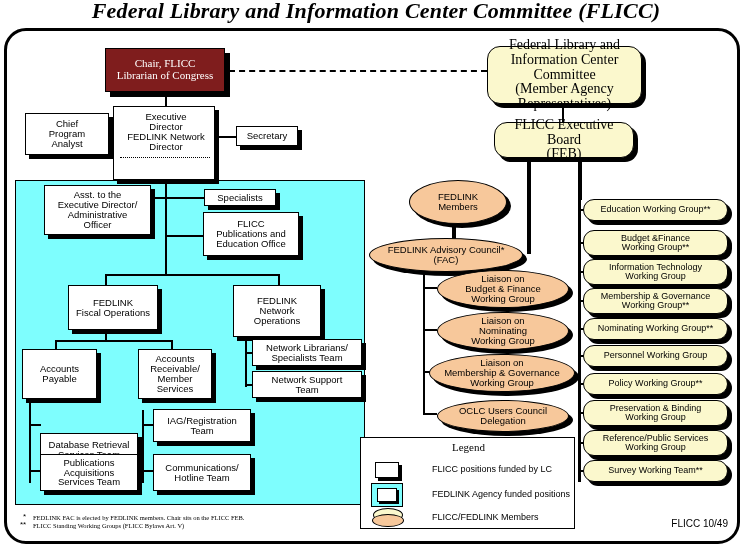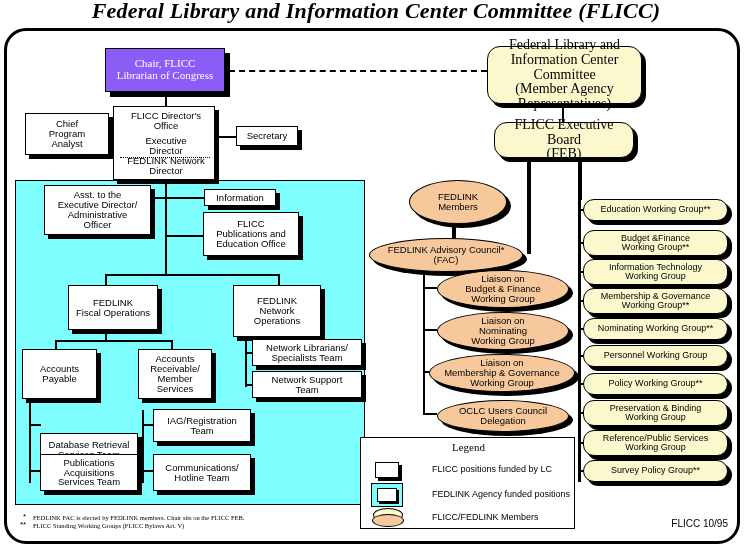--- a/index.html
+++ b/index.html
@@ -32,21 +32,21 @@
   .node .lbl{ display:block; width:100%; padding:0 2px; }
 
   
   .rect{
     background:#ffffff; border:1.5px solid #000;
     box-shadow:4px 4px 0 0 #000;
     font-size:9.5px; color:#000;
   }
   
   .blue{
-    background:#8b5cf6; border:1.5px solid #000; color:#ffffff;
+    background:#7f1d1d; border:1.5px solid #000; color:#ffffff;
     box-shadow:5px 5px 0 0 #000;
     font-family:"Liberation Serif", serif; font-size:11px;
   }
   
   .cream{
     background:#fbf8cd; border:1.5px solid #000; border-radius:11px;
     box-shadow:4px 4px 0 0 #000; font-size:9px; color:#000;
   }
   .cream.serif{ font-family:"Liberation Serif", serif; font-size:14px; border-radius:13px;}
   
@@ -163,40 +163,39 @@
 
 <div class="node cream serif" style="left:487px; top:46px; width:155px; height:58px;">
   <span class="lbl">Federal Library and<br>Information Center<br>Committee<br>(Member Agency Representatives)</span>
 </div>
 
 <div class="node cream serif" style="left:494px; top:122px; width:140px; height:36px;">
   <span class="lbl">FLICC Executive Board<br>(FEB)</span>
 </div>
 
 <div class="node rect" style="left:113px; top:106px; width:102px; height:74px; display:block;">
-  <div class="lbl" style="margin-top:4px;">FLICC Director's<br>Office</div>
   <div class="lbl" style="margin-top:5px;">Executive<br>Director</div>
   <div class="dotted-sep" style="left:6px; top:50px; width:90px;"></div>
   <div class="lbl" style="">FEDLINK Network<br>Director</div>
 </div>
 
 <div class="node rect" style="left:25px; top:113px; width:84px; height:42px;">
   <span class="lbl">Chief<br>Program<br>Analyst</span>
 </div>
 
 <div class="node rect" style="left:236px; top:126px; width:62px; height:20px;">
   <span class="lbl">Secretary</span>
 </div>
 
 <div class="node rect" style="left:44px; top:185px; width:107px; height:50px;">
   <span class="lbl">Asst. to the<br>Executive Director/<br>Administrative<br>Officer</span>
 </div>
 
 <div class="node rect" style="left:204px; top:189px; width:72px; height:17px;">
-  <span class="lbl">Information</span>
+  <span class="lbl">Specialists</span>
 </div>
 
 <div class="node rect" style="left:203px; top:212px; width:96px; height:44px;">
   <span class="lbl">FLICC<br>Publications and<br>Education Office</span>
 </div>
 
 <div class="node rect" style="left:68px; top:285px; width:90px; height:45px;">
   <span class="lbl">FEDLINK<br>Fiscal Operations</span>
 </div>
 
@@ -281,21 +280,21 @@
 <div class="node cream" style="left:583px; top:373px; width:145px; height:22px;">
   <span class="lbl">Policy Working Group**</span>
   </div>
 <div class="node cream" style="left:583px; top:400px; width:145px; height:26px;">
   <span class="lbl">Preservation &amp; Binding<br>Working Group</span>
   </div>
 <div class="node cream" style="left:583px; top:430px; width:145px; height:26px;">
   <span class="lbl">Reference/Public Services<br>Working Group</span>
   </div>
 <div class="node cream" style="left:583px; top:460px; width:145px; height:22px;">
-  <span class="lbl">Survey Policy Group**</span>
+  <span class="lbl">Survey Working Team**</span>
   </div>
 
 <div class="ln lnh" style="left:578px; top:209px; width:8px; height:2px;"></div>
 <div class="ln lnh" style="left:578px; top:242px; width:8px; height:2px;"></div>
 <div class="ln lnh" style="left:578px; top:271px; width:8px; height:2px;"></div>
 <div class="ln lnh" style="left:578px; top:300px; width:8px; height:2px;"></div>
 <div class="ln lnh" style="left:578px; top:328px; width:8px; height:2px;"></div>
 <div class="ln lnh" style="left:578px; top:355px; width:8px; height:2px;"></div>
 <div class="ln lnh" style="left:578px; top:383px; width:8px; height:2px;"></div>
 <div class="ln lnh" style="left:578px; top:412px; width:8px; height:2px;"></div>
@@ -316,13 +315,13 @@
   <div class="lg-sw sw-cream" style="left:12px; top:70px;"></div>
   <div class="lg-sw sw-peach" style="left:11px; top:76px;"></div>
   <div class="lg-txt" style="left:48px; top:74px; font-size:9px;">FLICC/FEDLINK Members</div>
 </div>
 
 <div class="fnmark" style="left:23px; top:513px;">*</div>
 <div class="fn" style="left:33px; top:514px;">FEDLINK FAC is elected by FEDLINK members.  Chair sits on the FLICC FEB.</div>
 <div class="fnmark" style="left:20px; top:521px;">**</div>
 <div class="fn" style="left:33px; top:522px;">FLICC Standing Working Groups (FLICC Bylaws Art. V)</div>
 
-<div id="stampdate">FLICC 10/95</div>
+<div id="stampdate">FLICC 10/49</div>
 
 </body></html>

